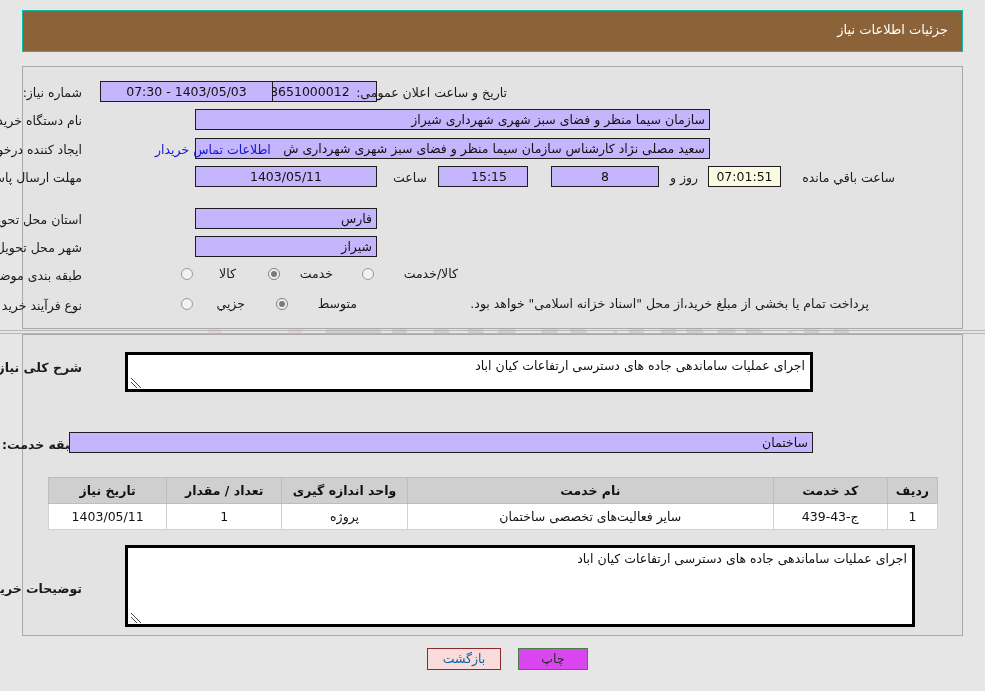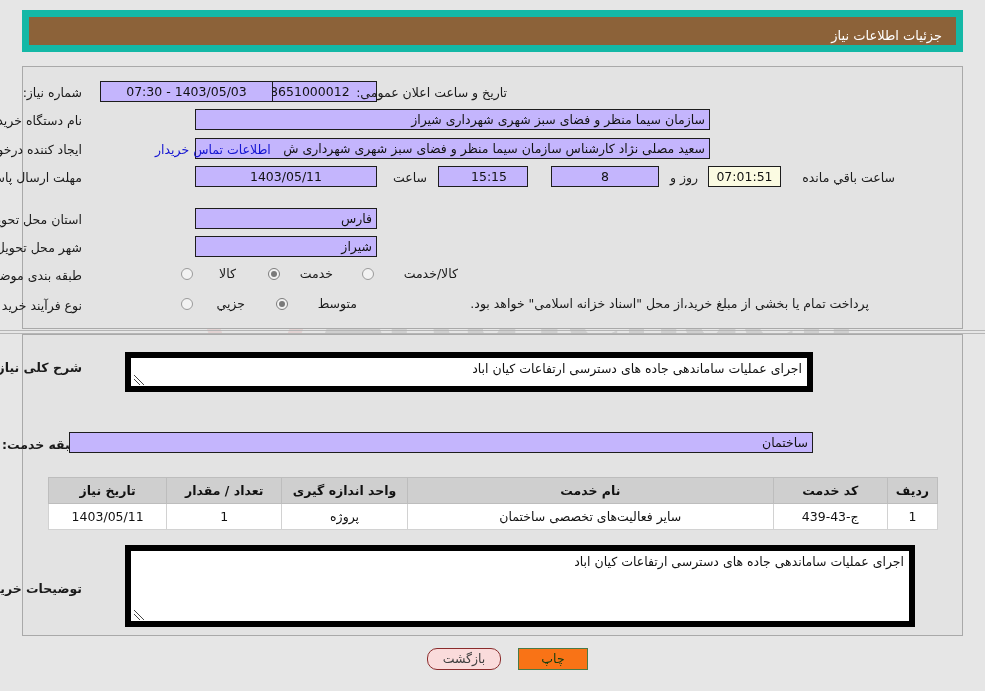--- a/index.html
+++ b/index.html
@@ -30,21 +30,21 @@
   }
 
   
   .title-bar {
     position: absolute;
     left: 22px;
     top: 10px;
     width: 941px;
     height: 42px;
     background: #8c6239;
-    border: 7px solid #14b8a6;
+    border: 1px solid #14b8a6;
     box-sizing: border-box;
     z-index: 2;
   }
   .title-bar .title-text {
     position: absolute;
     right: 14px;
     top: 11px;
     color: #ffffff;
     font-size: 13px;
     letter-spacing: .2px;
@@ -132,21 +132,21 @@
     position: absolute;
     height: 0;
     border-top: 1px solid #b5b5b5;
     z-index: 2;
   }
 
   
   .area {
     position: absolute;
     background: #ffffff;
-    border: 6px solid #000000;
+    border: 3px solid #000000;
     box-sizing: border-box;
     font-size: 12.5px;
     color: #111;
     padding: 3px 5px;
     z-index: 3;
     overflow: hidden;
   }
   .area .grip {
     position: absolute;
     left: 2px;
@@ -206,22 +206,22 @@
     height: 22px;
     box-sizing: border-box;
     border: 1px solid #555;
     font-size: 12.5px;
     line-height: 20px;
     text-align: center;
     cursor: pointer;
     z-index: 4;
     font-family: "DejaVu Sans", "Liberation Sans", sans-serif;
   }
-  .btn-print  { background: #f97316; border-color: #4a7a46; color: #123d0f; }
-  .btn-back   { background: #fadbdb; border-color: #8a2c2c; color: #404040; border-radius: 10px; }
+  .btn-print  { background: #d946ef; border-color: #4a7a46; color: #123d0f; }
+  .btn-back   { background: #fadbdb; border-color: #8a2c2c; color: #0369a1; }
 </style>
 </head>
 <body>
 
 <div id="page">
 
   <div class="watermark">
     <svg width="700" height="190" viewBox="0 0 700 190" xmlns="http://www.w3.org/2000/svg">
       <g opacity="0.30">
         <path d="M60 20 L60 95 Q60 140 105 165 Q150 140 150 95 L150 20 Z" fill="none" stroke="#d8a3a3" stroke-width="13"></path>

